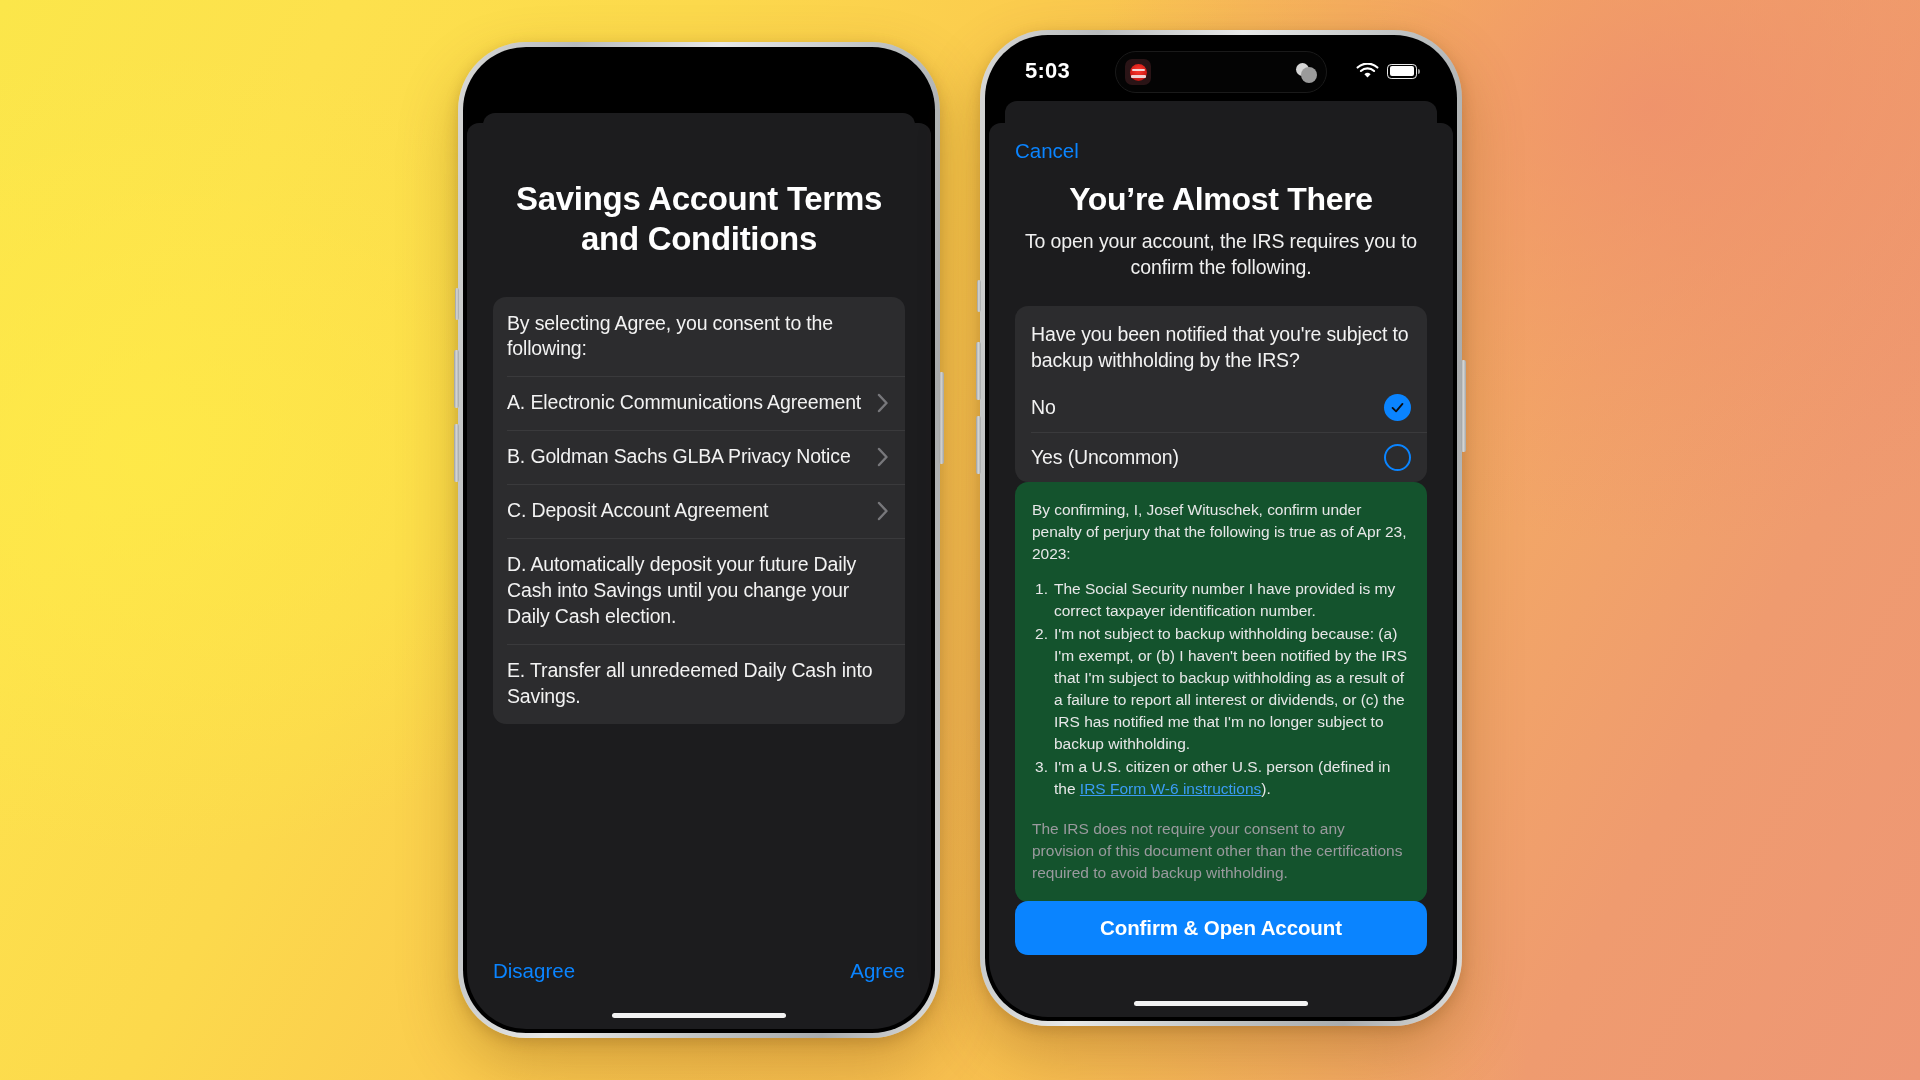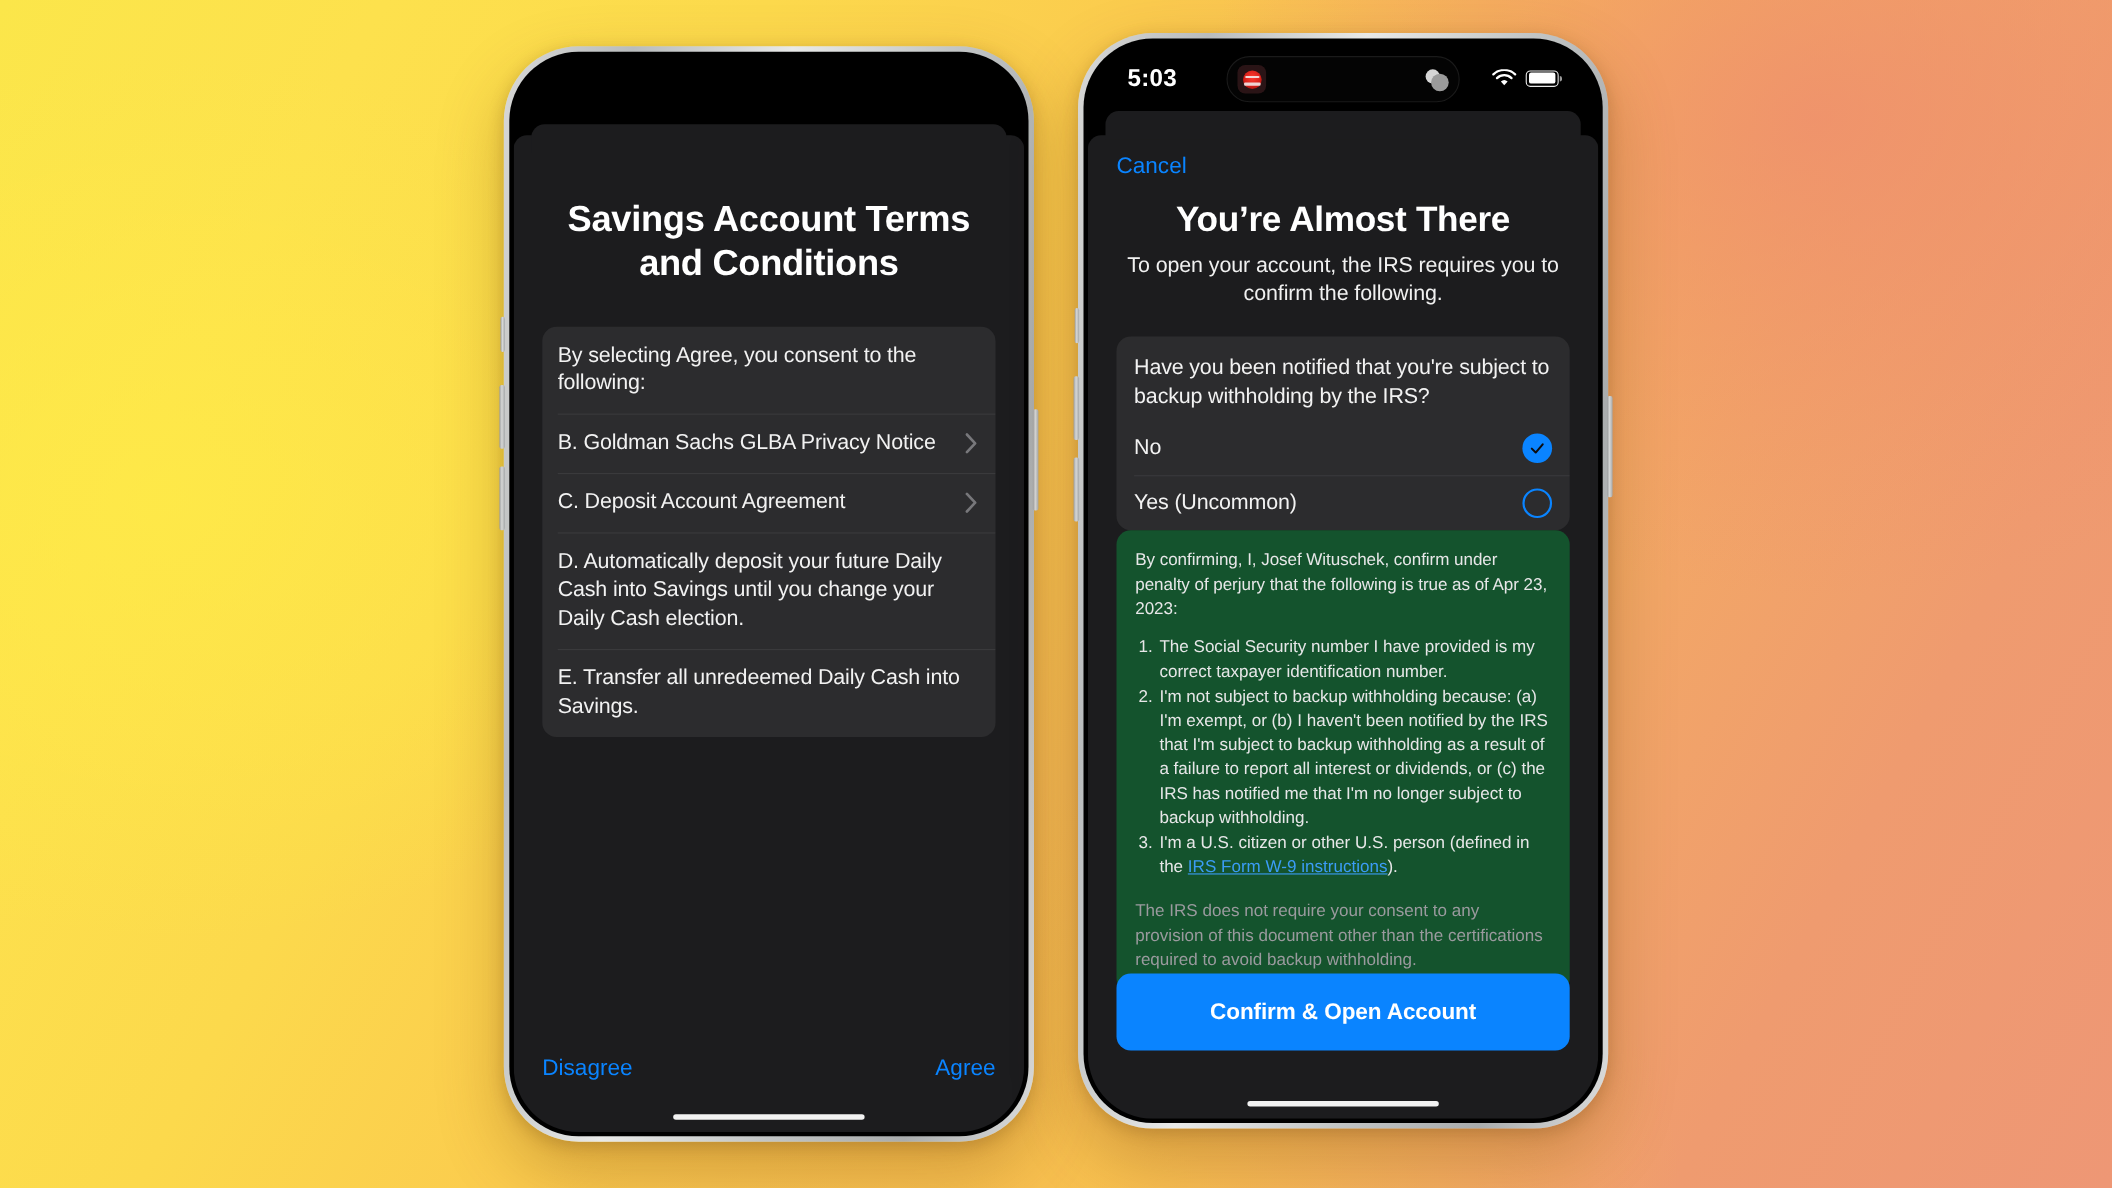--- a/index.html
+++ b/index.html
@@ -308,21 +308,21 @@
     color: #9a9a9e;
     font-size: 15.5px;
     line-height: 1.42;
   }
   .cta {
     position: absolute;
     left: 26px; right: 26px; bottom: 62px;
     background: #0a84ff;
     border: none; cursor: pointer;
     border-radius: 13px;
-    height: 70px;
+    height: 54px;
     color: #fff;
     font-size: 20.5px;
     font-weight: 700;
     font-family: inherit;
     letter-spacing: -0.1px;
   }
 </style>
 </head>
 <body>
 
@@ -345,20 +345,26 @@
           <div class="content">
 
             <div class="title-big">Savings Account Terms and Conditions</div>
 
             <div class="list-card">
 
               <div class="list-row">
                 <span class="txt">By selecting Agree, you consent to the following:</span>
               </div>
 
+              <div class="list-row">
+                <span class="txt">A. Electronic Communications Agreement</span>
+                <svg class="chev" viewBox="0 0 12 20">
+                    <path d="M2 2 L9.5 10 L2 18" stroke="#b6b6bb" stroke-width="2.4" fill="none" stroke-linecap="round" stroke-linejoin="round"></path>
+                  </svg>
+              </div>
 
               <div class="list-row">
                 <span class="txt">B. Goldman Sachs GLBA Privacy Notice</span>
                 <svg class="chev" viewBox="0 0 12 20">
                     <path d="M2 2 L9.5 10 L2 18" stroke="#b6b6bb" stroke-width="2.4" fill="none" stroke-linecap="round" stroke-linejoin="round"></path>
                   </svg>
               </div>
 
               <div class="list-row">
                 <span class="txt">C. Deposit Account Agreement</span>
@@ -437,21 +443,21 @@
                 <div class="legal-item">
                   <span class="num">1.</span>
                   <span class="body">The Social Security number I have provided is my correct taxpayer identification number.</span>
                 </div>
                 <div class="legal-item">
                   <span class="num">2.</span>
                   <span class="body">I'm not subject to backup withholding because: (a) I'm exempt, or (b) I haven't been notified by the IRS that I'm subject to backup withholding as a result of a failure to report all interest or dividends, or (c) the IRS has notified me that I'm no longer subject to backup withholding.</span>
                 </div>
                 <div class="legal-item">
                   <span class="num">3.</span>
-                  <span class="body"><span>I'm a U.S. citizen or other U.S. person (defined in the </span><a class="legal-link" href="#">IRS Form W-9 instructions</a><span>).</span></span>
+                  <span class="body"><span>I'm a U.S. citizen or other U.S. person (defined in the </span><a class="legal-link" href="#">IRS Form W-6 instructions</a><span>).</span></span>
                 </div>
               </div>
 
               <div class="legal-note">The IRS does not require your consent to any provision of this document other than the certifications required to avoid backup withholding.</div>
             </div>
 
             <button class="cta">Confirm &amp; Open Account</button>
 
           </div>
         </div>

